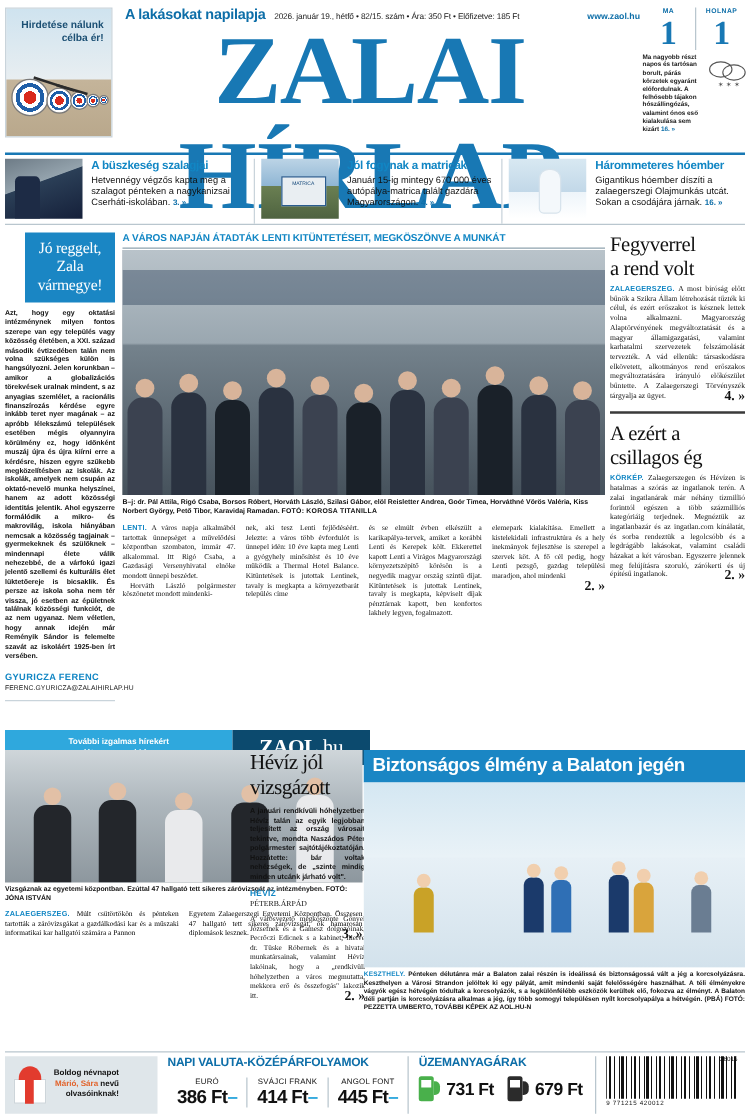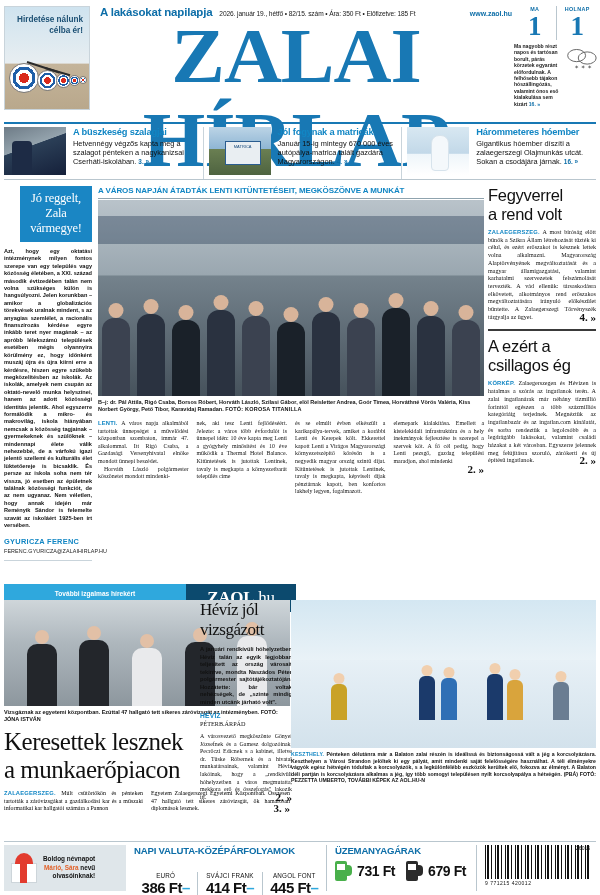--- a/index.html
+++ b/index.html
@@ -148,21 +148,21 @@
   .cap .credit { letter-spacing: 0.2px; }
   .c-cols { display: flex; gap: 8px; margin-top: 7px; }
   .c-col { flex: 1; font-family: "Liberation Serif", serif; font-size: 5.9px; line-height: 7.6px; text-align: justify; color: #111; }
   .lead-in { color: #1186c4; font-weight: bold; letter-spacing: 0.2px; font-family: "Liberation Sans", sans-serif; font-size: 5.8px; }
   .c-col p + p { text-indent: 6px; }
   .ref-big { color: #111; font-family: "Liberation Serif", serif; font-weight: bold; font-size: 11px; float: right; }
 
   
   .col-right { position: absolute; right: 0; top: 0; width: 108px; }
   .r-head {
-    font-family: Liberation Sans, sans-serif; font-size: 16.5px; line-height: 19px; color: #111;
+    font-family: Liberation Serif, serif; font-size: 16.5px; line-height: 19px; color: #111;
     letter-spacing: -0.3px;
   }
   .r-body {
     font-family: "Liberation Serif", serif; font-size: 6.1px; line-height: 7.7px;
     text-align: justify; color: #111; margin-top: 5px;
   }
   .r-rule { border-top: 2px solid #3a3a3a; margin: 8px 0 6px; }
 
   
   .lower { position: absolute; left: 4px; top: 600px; right: 4px; height: 236px; }
@@ -212,21 +212,21 @@
   }
   .gift { width: 30px; height: 30px; position: relative; flex: 0 0 30px; }
   .gift .bx { position: absolute; left: 2px; bottom: 0; width: 26px; height: 20px; background: #fff; border: 1px solid #cdd5da; }
   .gift .rb { position: absolute; left: 11px; bottom: 0; width: 7px; height: 20px; background: #e23b2e; }
   .gift .bow { position: absolute; left: 6px; top: 0; width: 18px; height: 11px; border-radius: 50% 50% 0 0 / 90% 90% 0 0; background: #e23b2e; }
   .name-txt { font-size: 6.4px; line-height: 8.4px; font-weight: bold; color: #111; text-align: right; }
   .name-txt .nm { color: #e2622a; }
 
   .fx { flex: 1; padding-left: 8px; }
   .fx-title { color: #0d6ea8; font-weight: bold; font-size: 9.6px; letter-spacing: -0.2px; }
-  .fx-row { display: flex; margin-top: 16px; }
+  .fx-row { display: flex; margin-top: 6px; }
   .fx-cell { flex: 1; text-align: center; position: relative; padding: 0 4px; }
   .fx-cell + .fx-cell { border-left: 1px solid #b9c6ce; }
   .fx-lab { font-size: 6.3px; color: #111; letter-spacing: 0.2px; }
   .fx-val { font-family: "Liberation Sans", sans-serif; font-weight: bold; font-size: 15px; color: #111; letter-spacing: -0.5px; }
   .fx-val .dash { color: #2fa8dd; font-weight: bold; }
 
   .fuel { width: 150px; border-left: 1px solid #b9c6ce; padding-left: 8px; }
   .fuel-title { color: #0d6ea8; font-weight: bold; font-size: 9.6px; letter-spacing: -0.2px; }
   .fuel-row { display: flex; align-items: center; gap: 5px; margin-top: 5px; }
   .pump { width: 17px; height: 20px; position: relative; flex: 0 0 17px; }
@@ -444,24 +444,20 @@
           <div class="fg" style="height:66px"></div>
           <div class="fg w" style="height:58px"></div>
           <div class="fg" style="height:64px"></div>
           <div class="fg w" style="height:70px"></div>
         </div>
       </div>
       <div class="lw-cap">
         <span>Vizsgáznak az egyetemi központban. Ezúttal 47 hallgató tett sikeres záróvizsgát az intézményben.</span>
         <span>FOTÓ: JÓNA ISTVÁN</span>
       </div>
-      <div class="lw-head">
-        <div>Keresettek lesznek</div>
-        <div>a munkaerőpiacon</div>
-      </div>
       <div class="lw-cols">
         <div class="lw-col">
           <span class="lead-in">ZALAEGERSZEG.</span>
           <span>Múlt csütörtökön és pénteken tartották a záróvizsgákat a gazdálkodási kar és a műszaki informatikai kar hallgatói számára a Pannon</span>
         </div>
         <div class="lw-col">
           <span>Egyetem Zalaegerszegi Egyetemi Központban. Összesen 47 hallgató tett sikeres záróvizsgát, ők hamarosan diplomások lesznek.</span>
           <span class="ref-big">3. »</span>
         </div>
       </div>
@@ -475,20 +471,21 @@
       <div class="op-body" style="margin-top:6px;font-size:5.7px;line-height:7.5px;">A januári rendkívüli hóhelyzetben Hévíz talán az egyik legjobban teljesített az ország városait tekintve, mondta Naszádos Péter polgármester sajtótájékoztatóján. Hozzátette: bár voltak nehézségek, de „szinte mindig minden utcánk járható volt".</div>
       <div class="op-author" style="font-size:6.6px;margin-top:6px;">HÉVÍZ</div>
       <div style="font-size:6.2px;color:#111;margin-top:1px;font-family:'Liberation Serif',serif;">PÉTERB.ÁRPÁD</div>
       <div class="c-col" style="margin-top:6px;font-size:5.9px;line-height:7.6px;">
         <span>A városvezető megköszönte Gönyei Józsefnek és a Gamesz dolgozóinak, Pecrőczi Edicnek s a kabinet, illetve dr. Tüske Róbernek és a hivatal munkatársainak, valamint Hévíz lakóinak, hogy a „rendkívüli hóhelyzetben a város megmutatta, mekkora erő és összefogás" lakozik itt.</span>
         <span class="ref-big">2. »</span>
       </div>
     </div>
 
     <div class="lw-right">
+      <div class="bal-head">Biztonságos élmény a Balaton jegén</div>
       <div class="bal-photo">
         <div class="ice"></div>
         <div class="sk" style="left:40px;height:36px;background:#c9a227;"></div>
         <div class="sk" style="left:128px;height:44px;background:#1b3a6b;"></div>
         <div class="sk" style="left:150px;height:42px;background:#2f6fb5;"></div>
         <div class="sk" style="left:196px;height:46px;background:#1b3a6b;"></div>
         <div class="sk" style="left:216px;height:40px;background:#d9a43c;"></div>
         <div class="sk" style="left:262px;height:38px;background:#6a7d92;"></div>
       </div>
       <div class="bal-cap">

